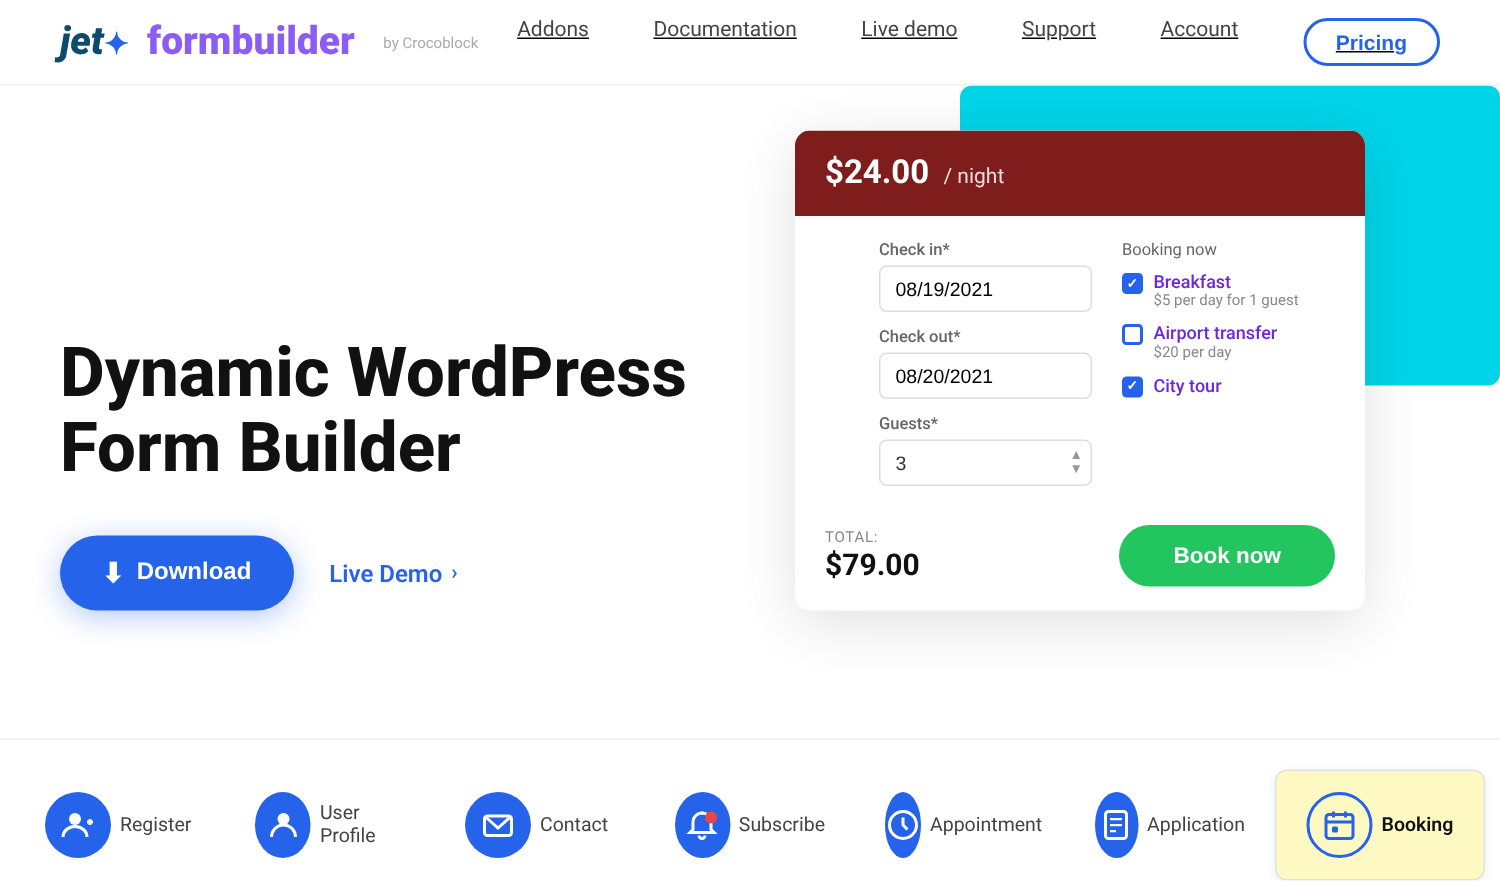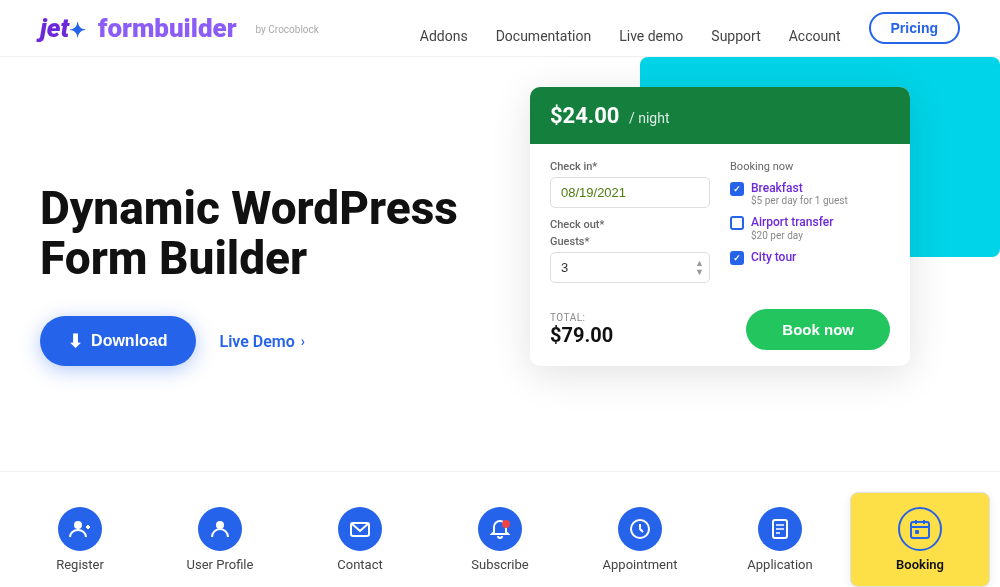--- a/index.html
+++ b/index.html
@@ -17,22 +17,23 @@
       display: flex;
       align-items: center;
       justify-content: space-between;
       padding: 12px 40px;
       border-bottom: 1px solid #f0f0f0;
       position: relative;
       z-index: 10;
     }
     nav {
       display: flex;
-      align-items: flex-end;
-      gap: 28px;
+      align-items: flex-start;
+      gap: 43px;
+      text-decoration: underline;
     }
     nav a {
       text-decoration: none;
       color: #444;
       font-size: 14px;
       font-weight: 400;
     }
     .pricing-btn {
       border: 2px solid #2563eb;
       color: #2563eb;
@@ -116,55 +117,56 @@
       position: relative;
       z-index: 2;
       background: #fff;
       border-radius: 10px;
       box-shadow: 0 8px 40px rgba(0,0,0,0.12);
       overflow: hidden;
       width: 380px;
       margin-top: 0px;
     }
     .booking-header {
-      background: #15803d;
+      background: #7f1d1d;
       color: #fff;
       padding: 16px 20px;
       font-size: 22px;
       font-weight: 700;
     }
     .booking-header span.per-night {
       font-size: 14px;
       font-weight: 400;
       color: rgba(255,255,255,0.85);
       margin-left: 4px;
     }
     .booking-body {
       padding: 16px 20px;
       display: flex;
       gap: 20px;
+      margin-left: 36px;
     }
     .booking-left-col {
       flex: 1;
     }
     .booking-right-col {
       flex: 1;
     }
     .field-label {
       font-size: 11px;
       color: #666;
       margin-bottom: 4px;
       font-weight: 500;
     }
     .field-input {
       border: 1px solid #ddd;
       border-radius: 5px;
       padding: 7px 10px;
       font-size: 13px;
-      color: #4d7c0f;
+      color: #000000;
       width: 100%;
       margin-bottom: 10px;
       background: #fff;
     }
     .guests-input-wrap {
       position: relative;
       display: inline-block;
       width: 100%;
     }
     .guests-input {
@@ -254,32 +256,32 @@
       gap: 0;
       border-top: 1px solid #f0f0f0;
       position: absolute;
       bottom: 0;
       left: 0;
       right: 0;
       background: #fff;
     }
     .icon-item {
       display: flex;
-      flex-direction: column;
+      flex-direction: row;
       align-items: center;
       gap: 6px;
       padding: 14px 20px;
       cursor: pointer;
       flex: 1;
       max-width: 140px;
       border: none;
       background: transparent;
     }
     .icon-item.active {
-      background: #fde047;
+      background: #fef9c3;
       border: 1px solid #e0e0e0;
       border-radius: 8px;
       box-shadow: 0 2px 8px rgba(0,0,0,0.08);
     }
     .icon-circle {
       width: 44px;
       height: 44px;
       border-radius: 50%;
       display: flex;
       align-items: center;
@@ -305,21 +307,21 @@
       align-items: center;
     }
   </style>
 </head>
 <body>
 
 <header>
   <div class="logo-wrap">
     <div class="logo-svg-area">
       <span style="font-size:26px;font-weight:900;color:#111;">
-        <span style="font-style:italic;color:#6d28d9;">jet</span><span style="color:#2563eb;font-size:20px;">✦</span><span style="font-weight:900;color:#8b5cf6;margin-left:12px;">formbuilder</span>
+        <span style="font-style:italic;color:#0c4a6e;">jet</span><span style="color:#2563eb;font-size:20px;">✦</span><span style="font-weight:900;color:#8b5cf6;margin-left:12px;">formbuilder</span>
       </span>
     </div>
     <div style="display:flex;flex-direction:column;margin-left:17px;">
       <div style="font-size:10px;color:#aaa;margin-left:2px;margin-top:2px;">by Crocoblock</div>
     </div>
   </div>
   <nav>
     <a href="#">Addons</a>
     <a href="#">Documentation</a>
     <a href="#">Live demo</a>
@@ -353,20 +355,21 @@
     <div class="booking-card">
       <div class="booking-header">
         <span>$24.00</span>
         <span class="per-night">/ night</span>
       </div>
       <div class="booking-body">
         <div class="booking-left-col">
           <div class="field-label">Check in*</div>
           <input class="field-input" type="text" value="08/19/2021" readonly="" style="">
           <div class="field-label">Check out*</div>
+          <input class="field-input" type="text" value="08/20/2021" readonly="" style="">
           <div class="field-label">Guests*</div>
           <div class="guests-input-wrap">
             <input class="guests-input" type="text" value="3" readonly="" style="">
             <div class="guests-arrows">
               <span>▲</span>
               <span>▼</span>
             </div>
           </div>
         </div>
         <div class="booking-right-col">

